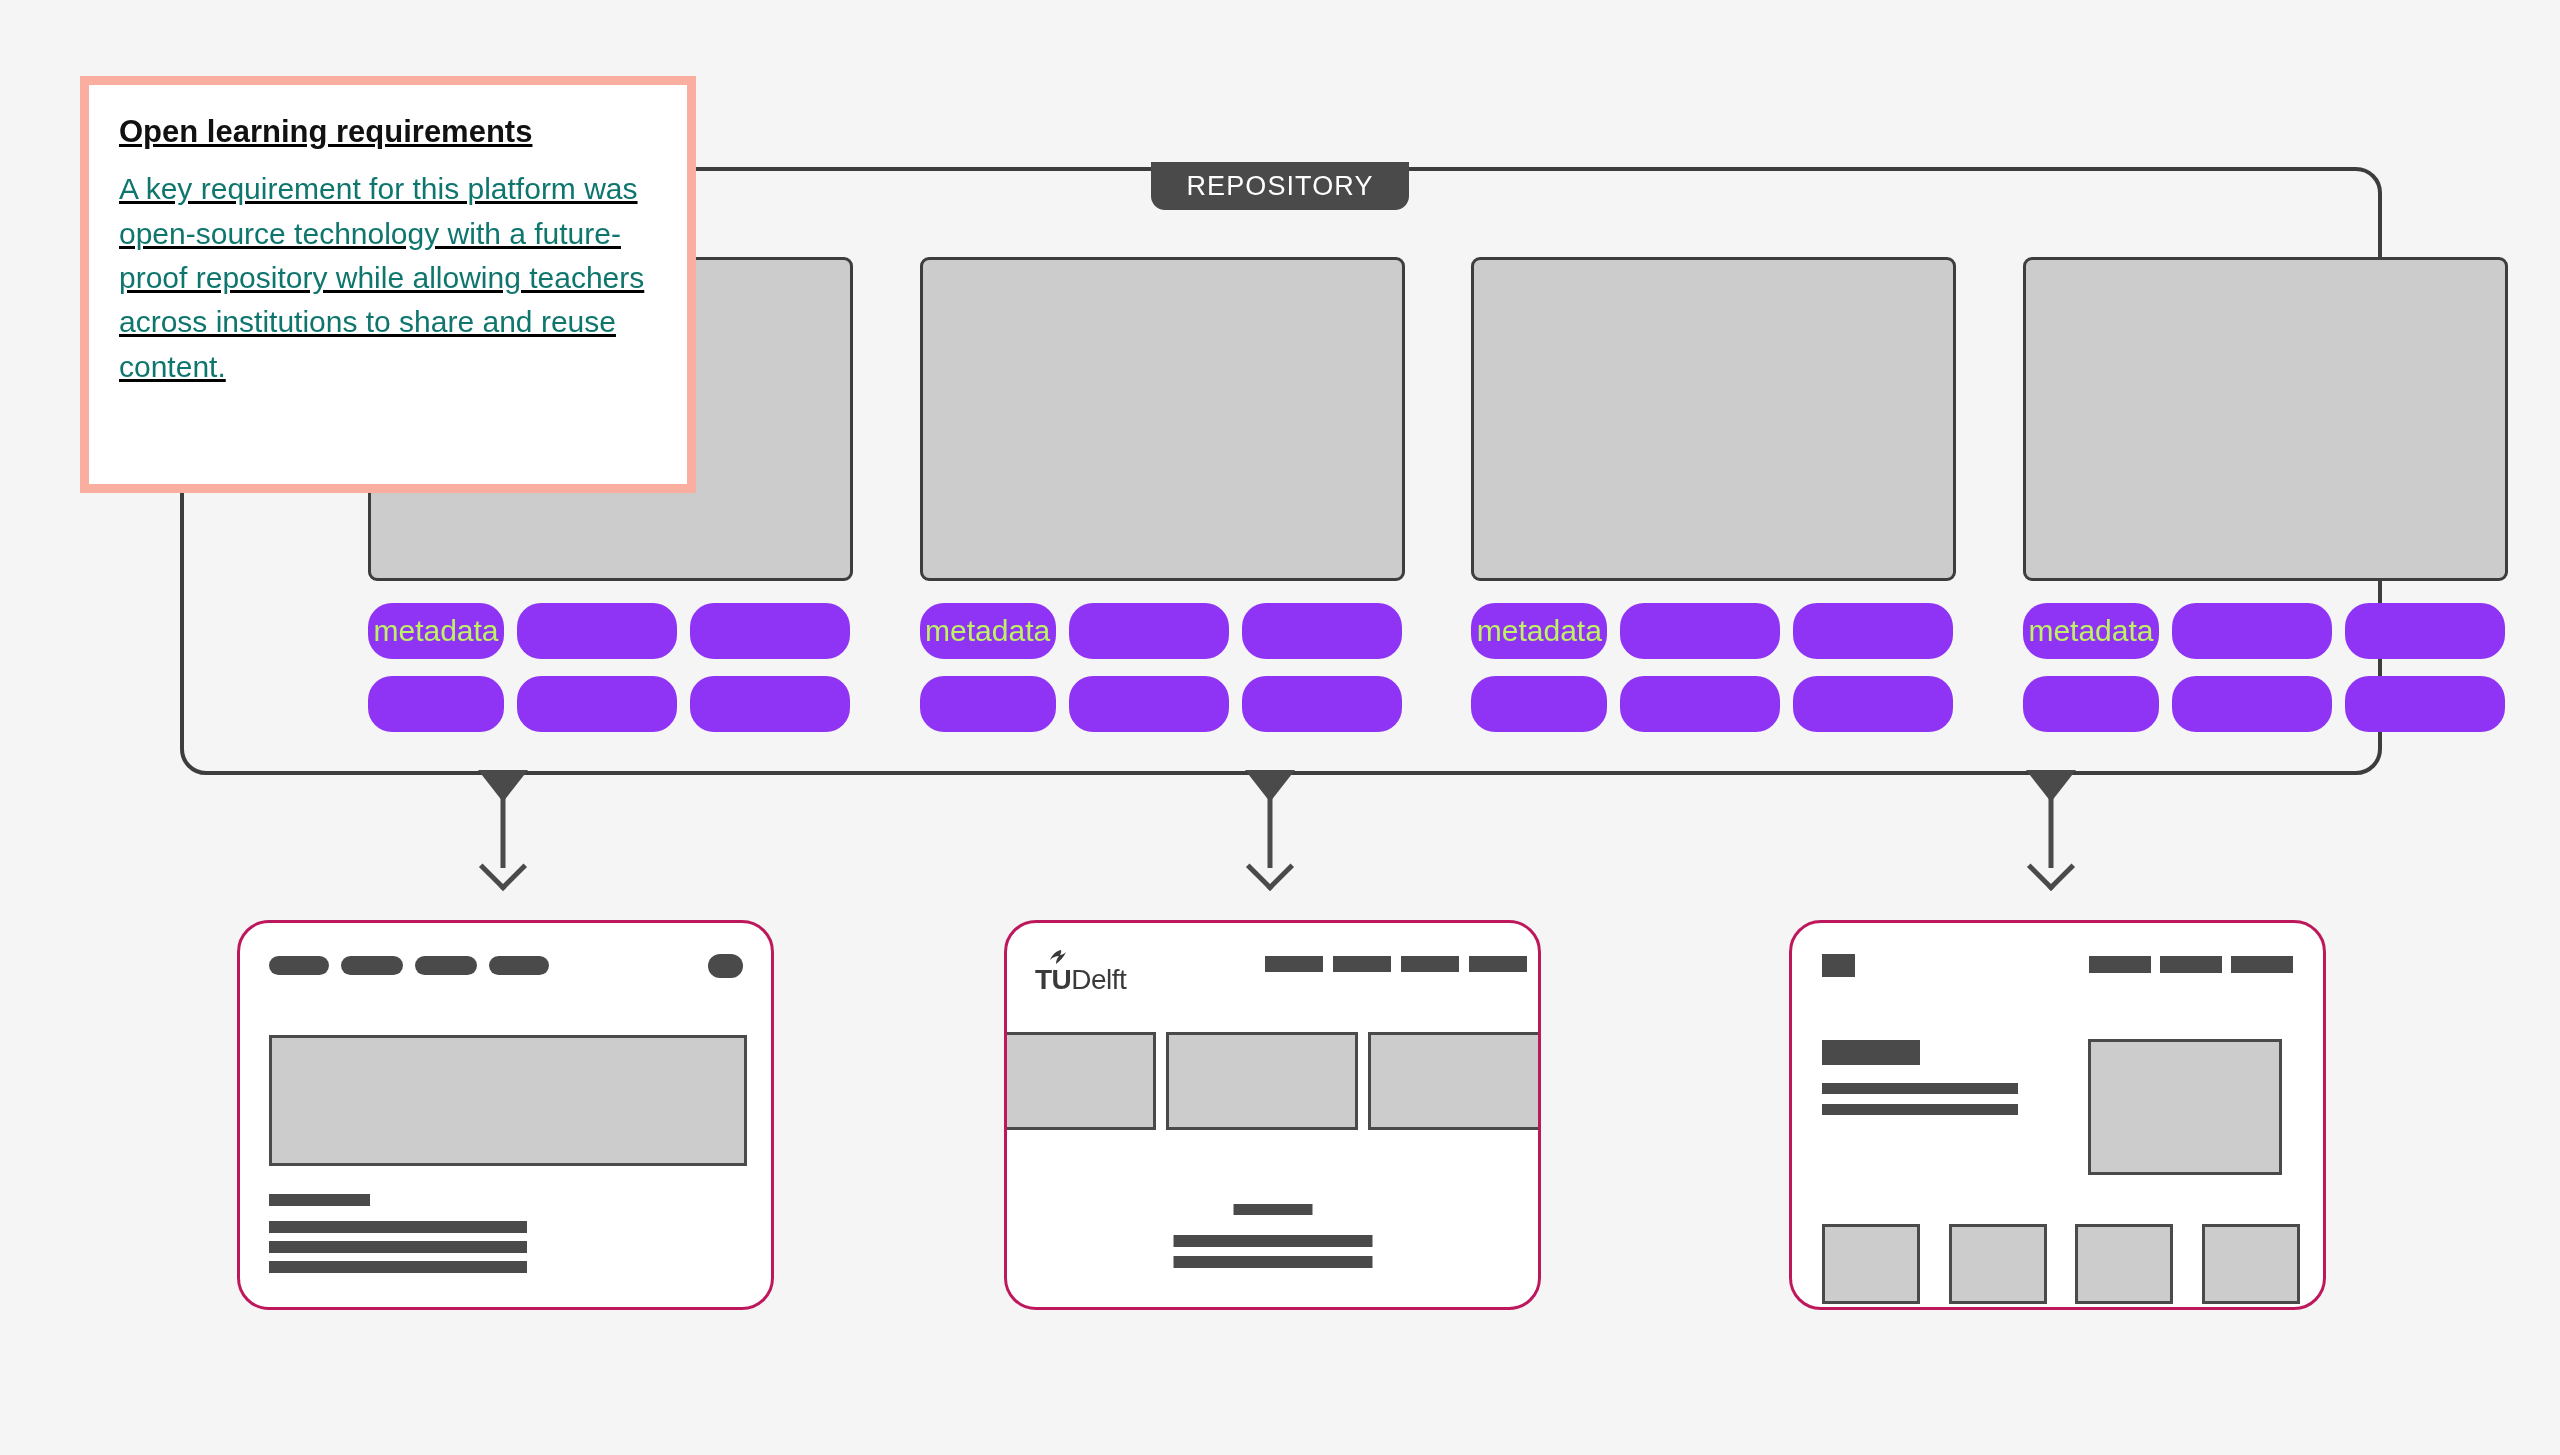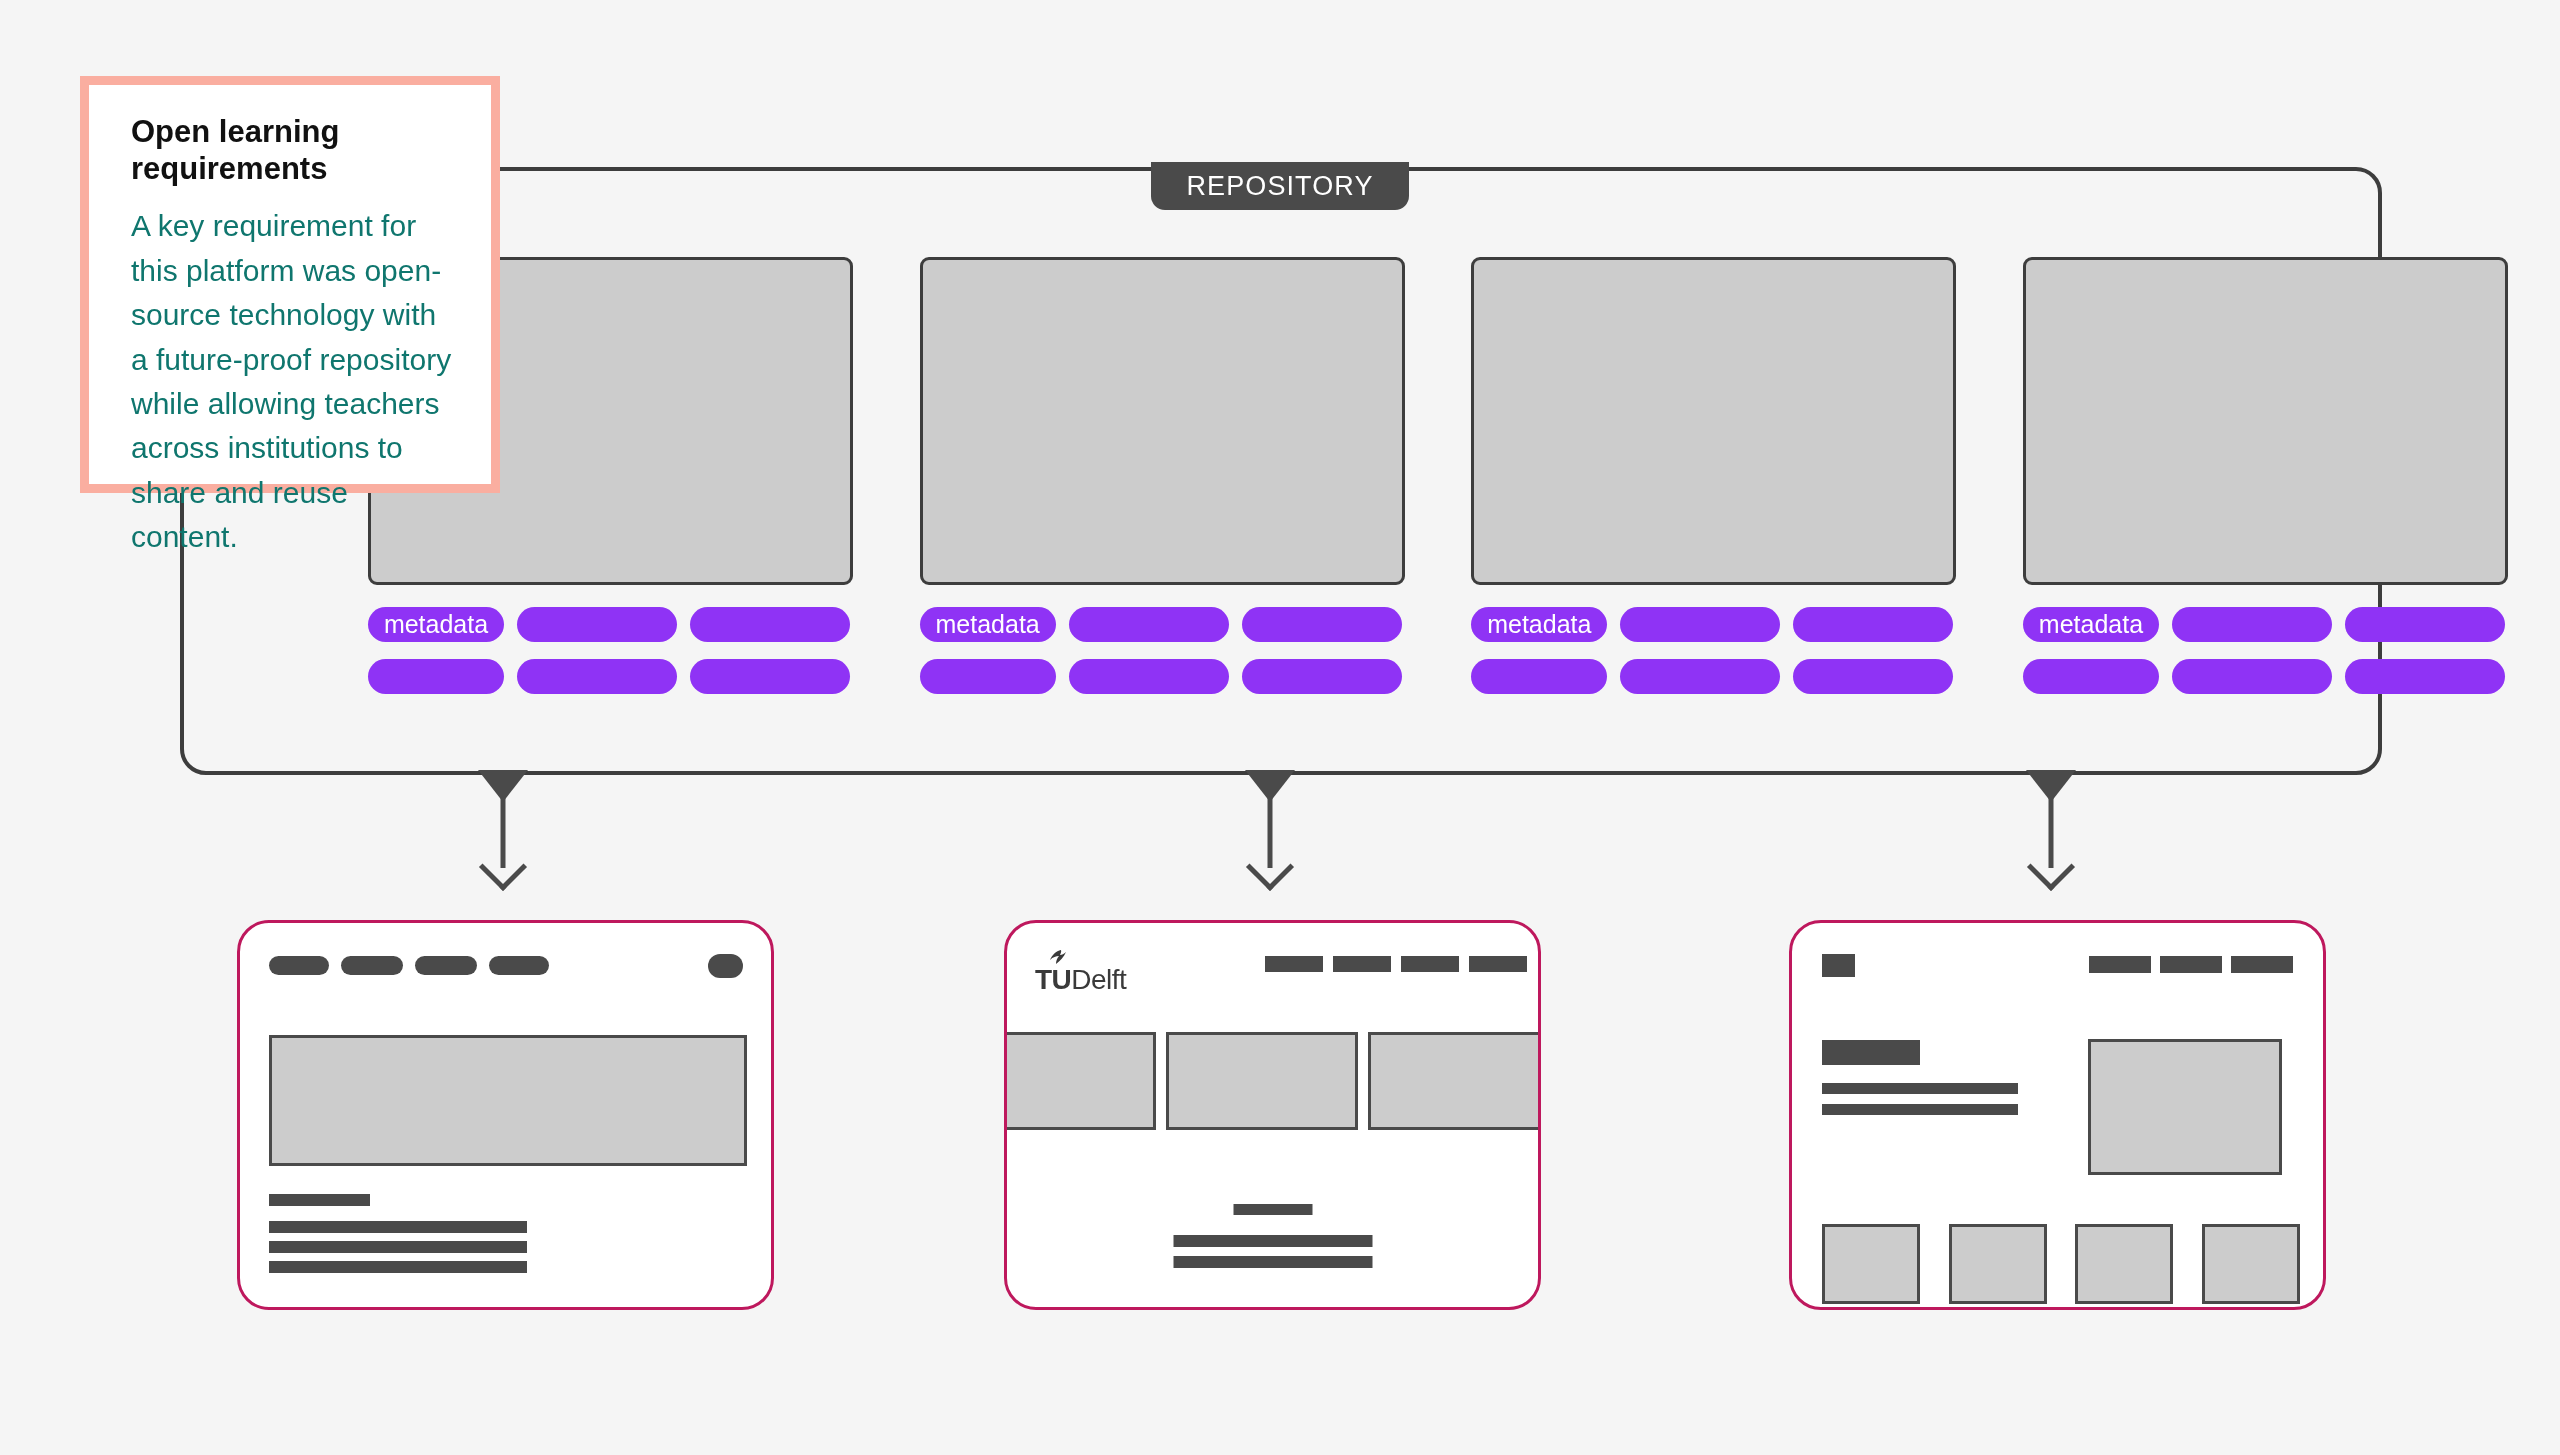--- a/index.html
+++ b/index.html
@@ -37,23 +37,23 @@
   .repo-item{ width:485px; display:flex; flex-direction:column; }
   .repo-thumb{
     height:328px;
     background:#cccccc;
     border:3px solid #3d3d3d;
     border-radius:9px;
   }
   .pill-rows{ margin-top:22px; display:flex; flex-direction:column; gap:17px; }
   .pill-row{ display:flex; gap:13px; }
   .pill{
-    height:35px; border-radius:24px; background:#8f33f5;
+    height:56px; border-radius:24px; background:#8f33f5;
     display:flex; align-items:center; justify-content:center;
-    color:#ffffff; font-size:25px;
+    color:#bef264; font-size:30px;
   }
   .pill.w1{ width:136px; }
   .pill.w2{ width:160px; }
   .pill.w3{ width:160px; }
 
   
   .connector{ position:absolute; width:64px; height:120px; }
   .connector .tri{
     position:absolute; left:50%; top:0; transform:translateX(-50%);
     width:0; height:0;
@@ -129,24 +129,25 @@
   #mock3 .head-blk{ position:absolute; left:30px; top:117px; width:98px; height:25px; background:#4a4a4a; }
   #mock3 .l1{ position:absolute; left:30px; top:160px; width:196px; height:11px; background:#4a4a4a; }
   #mock3 .l2{ position:absolute; left:30px; top:181px; width:196px; height:11px; background:#4a4a4a; }
   #mock3 .side-img{ position:absolute; left:296px; top:116px; width:194px; height:136px; }
   #mock3 .thumbs{ position:absolute; left:30px; top:301px; width:478px; display:flex; justify-content:space-between; }
   #mock3 .thumbs .imgbox{ width:98px; height:80px; }
 
   
   .callout{
     position:absolute; left:80px; top:76px;
-    width:420px; height:417px;
+    width:616px; height:417px;
     background:#ffffff;
     border:9px solid #faaea0;
-    padding:28px 34px 0 42px;
+    padding:28px 34px 0 30px;
+    text-decoration:underline;
   }
   .callout .title{
     font-size:31px; font-weight:bold; color:#111111;
     line-height:1.2; margin-bottom:17px;
   }
   .callout .body{
     font-size:30px; color:#0f766e; line-height:1.48;
   }
 </style>
 </head>

